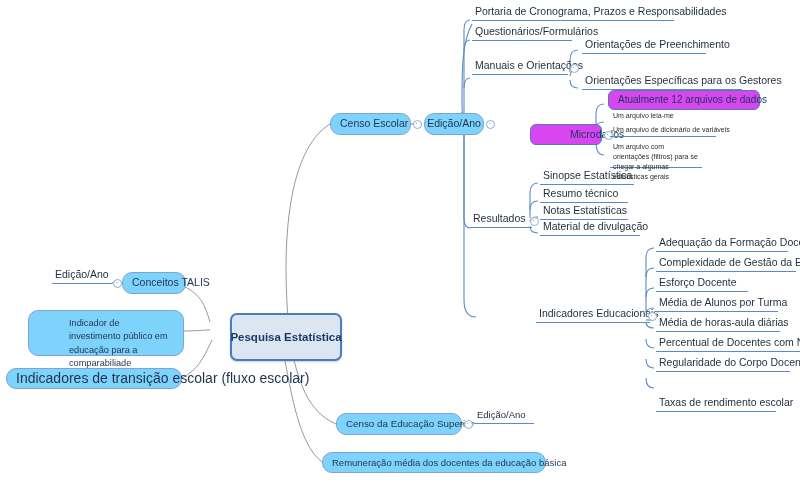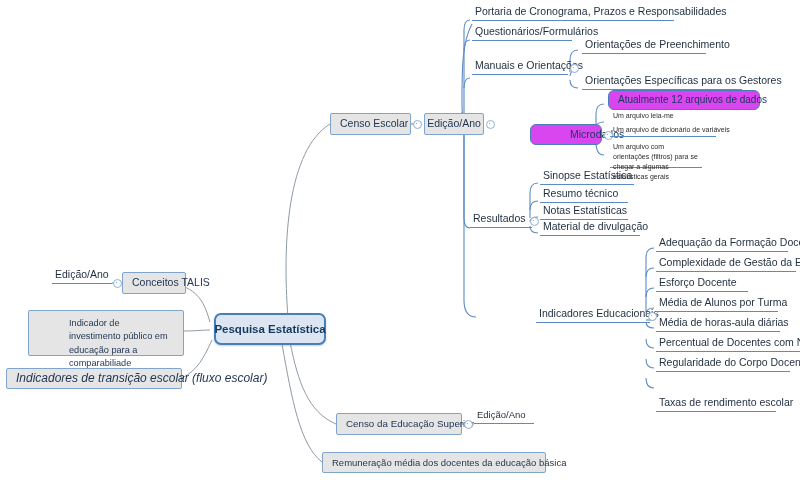--- a/index.html
+++ b/index.html
@@ -43,23 +43,23 @@
     font-size: 11.5px;
     color: #17375e;
     display: flex;
     align-items: center;
     justify-content: center;
     box-shadow: 0 1px 2px rgba(90,120,160,.35);
   }
 
   
   .n-box {
-    background: #e5e5e5;
+    background: #7dd3fc;
     border: 1px solid #7fa5cd;
-    border-radius: 2px;
+    border-radius: 10px;
     font-size: 10.5px;
     color: #1f3250;
     display: flex;
     align-items: center;
     padding: 0 9px;
   }
   .n-box.multiline {
     white-space: normal;
     align-items: flex-start;
     padding: 6px 10px;
@@ -189,37 +189,37 @@
       <path d="M654,368 C648,368 646,365 646,359"></path>
       <path d="M654,388 C648,388 646,384 646,378"></path>
       <path d="M654,320 L646,320"></path>
 
       <path d="M122,283 L112,283"></path>
 
       <path d="M462,424 L474,424"></path>
     </g>
   </svg>
 
-  <div class="node n-root" style="left:214px; top:313px; width:112px; height:32px;">
+  <div class="node n-root" style="left:230px; top:313px; width:112px; height:48px;">
     <span>Pesquisa Estatística</span>
   </div>
 
   <div class="node n-box" style="left:122px; top:272px; width:64px; height:22px;">
     <span>Conceitos TALIS</span>
   </div>
   <div class="node n-line" style="left:52px; top:270px; width:60px; height:14px;">
     <span>Edição/Ano</span>
   </div>
   <div class="toggle" style="left:113px; top:279px;"></div>
 
   <div class="node n-box multiline" style="left:28px; top:310px; width:156px; height:46px; font-size:9.2px;padding-left:40px;">
     <span>Indicador de investimento público em educação para a comparabiliade internacional</span>
   </div>
 
-  <div class="node n-box" style="left:6px; top:368px; width:176px; height:21px; font-size:12px;font-style:italic;">
+  <div class="node n-box" style="left:6px; top:368px; width:176px; height:21px; font-size:14px;">
     <span>Indicadores de transição escolar (fluxo escolar)</span>
   </div>
 
   <div class="node n-box" style="left:336px; top:413px; width:126px; height:22px; font-size:9.8px;">
     <span>Censo da Educação Superior</span>
   </div>
   <div class="toggle" style="left:464px; top:420px;"></div>
   <div class="node n-line" style="left:474px; top:410px; width:60px; height:14px; font-size:9.5px;">
     <span>Edição/Ano</span>
   </div>

